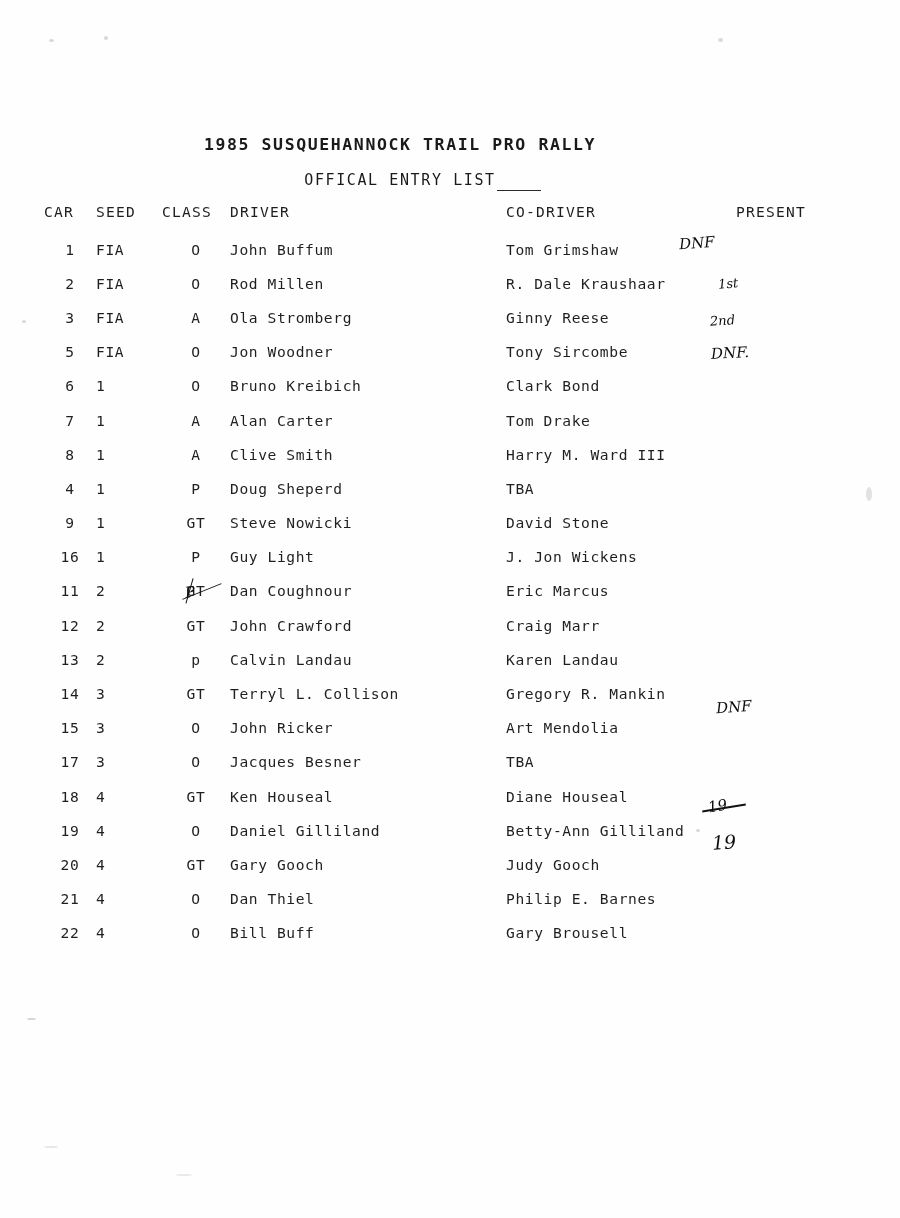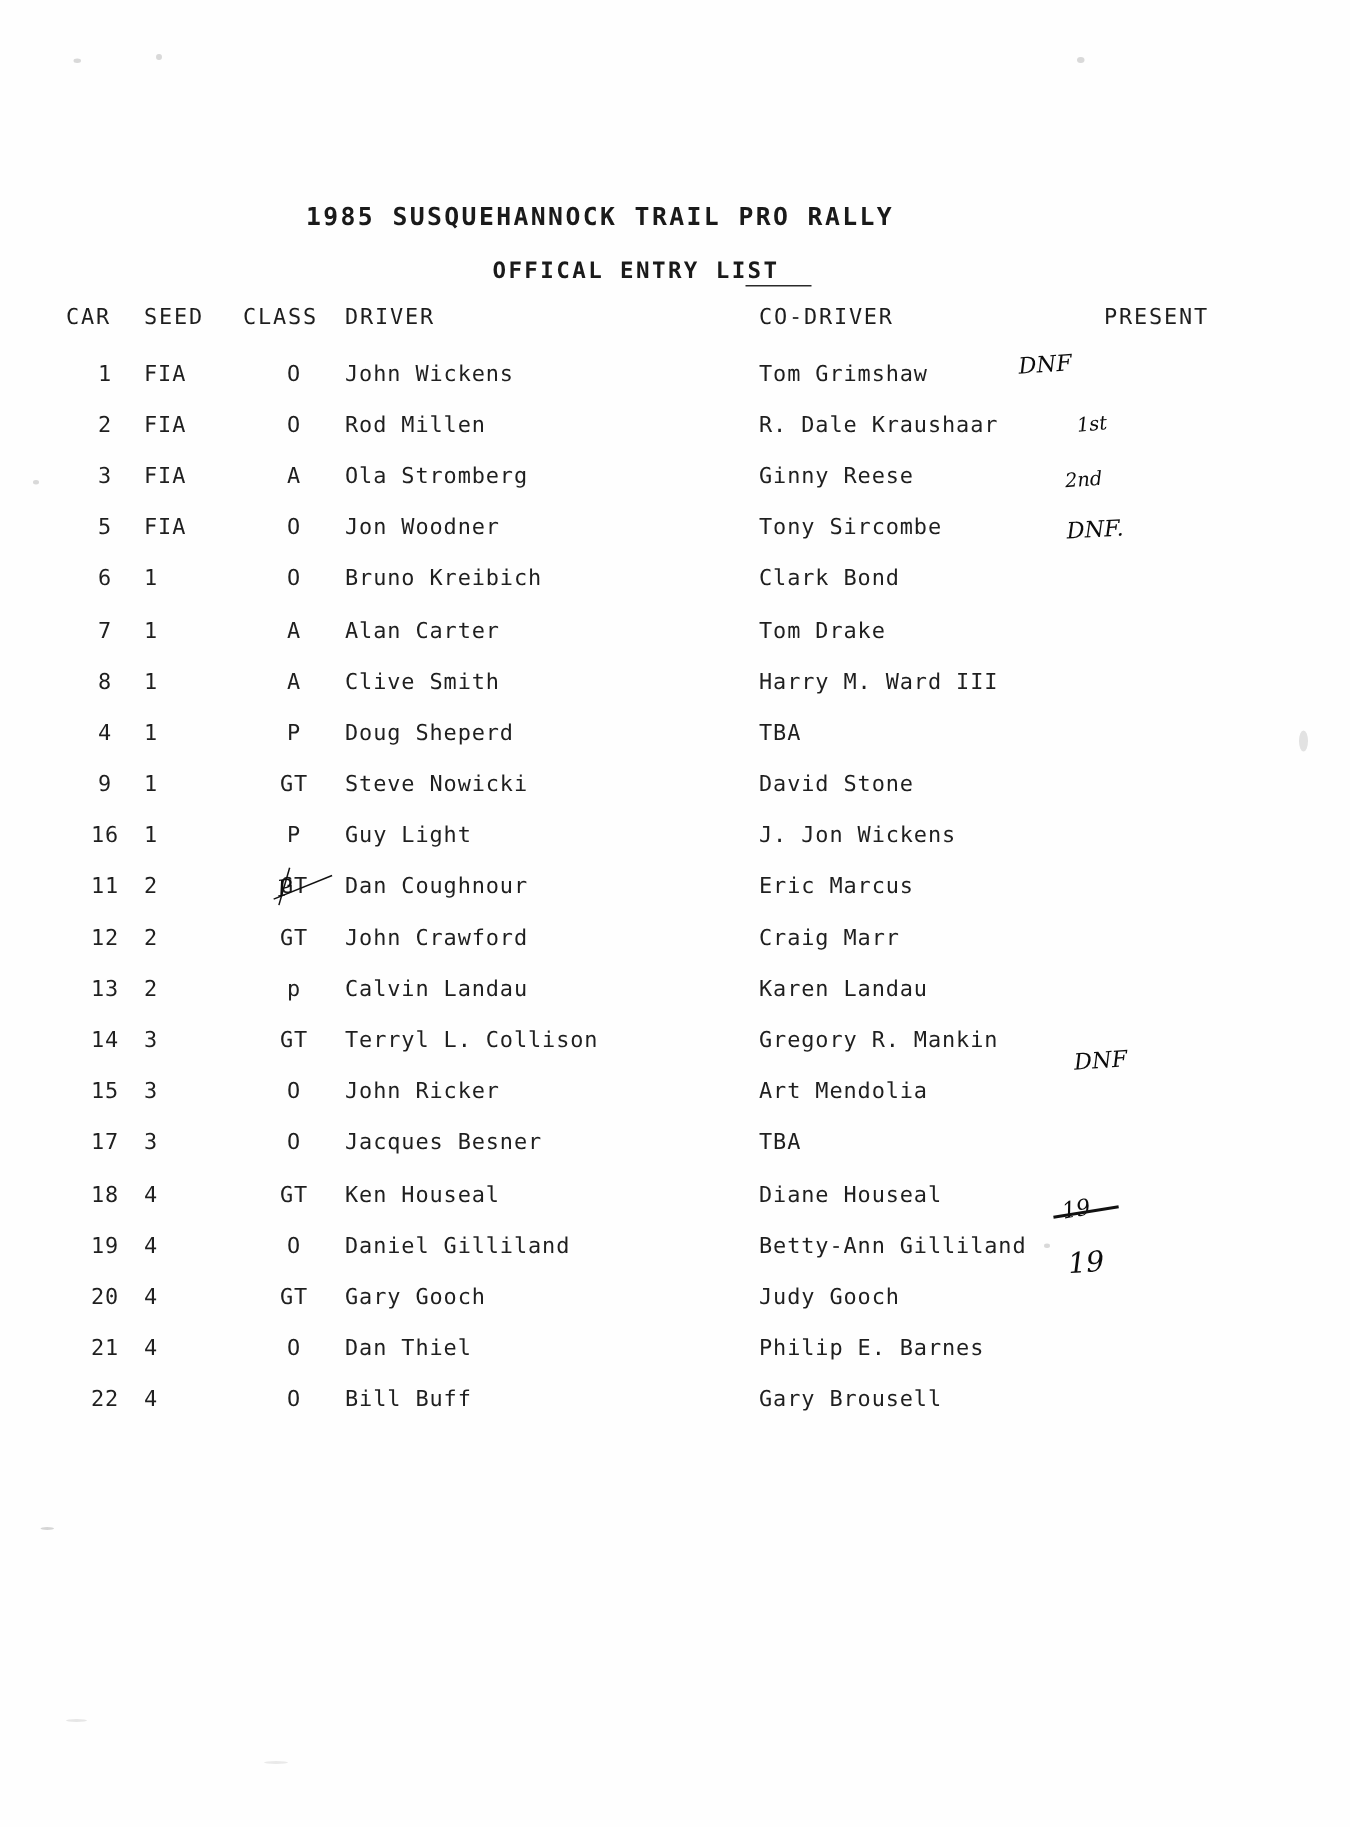--- a/index.html
+++ b/index.html
@@ -32,24 +32,23 @@
   .title-main {
     top: 135px;
     font-size: 16.5px;
     font-weight: bold;
     letter-spacing: 1.6px;
     color: #1a1a1a;
   }
   .title-sub {
     top: 171px;
     font-size: 15px;
-    font-weight: bold;
+    font-weight: normal;
     letter-spacing: 1.6px;
     color: #1a1a1a;
-    padding-left: 24px;
   }
   .sub-underline {
     position: absolute;
     left: 497px;
     top: 190px;
     width: 44px;
     height: 1px;
     background: #2a2a2a;
   }
   table.entry {
@@ -171,21 +170,21 @@
         <th class="th-driver">DRIVER</th>
         <th class="th-co">CO-DRIVER</th>
         <th class="th-present">PRESENT</th>
       </tr>
     </thead>
     <tbody>
       <tr>
           <td class="col-car">1</td>
           <td class="col-seed">FIA</td>
           <td class="col-class">O</td>
-          <td class="col-driver">John Wickens</td>
+          <td class="col-driver">John Buffum</td>
           <td class="col-co">Tom Grimshaw</td>
           <td></td>
         </tr>
       <tr>
           <td class="col-car">2</td>
           <td class="col-seed">FIA</td>
           <td class="col-class">O</td>
           <td class="col-driver">Rod Millen</td>
           <td class="col-co">R. Dale Kraushaar</td>
           <td></td>

